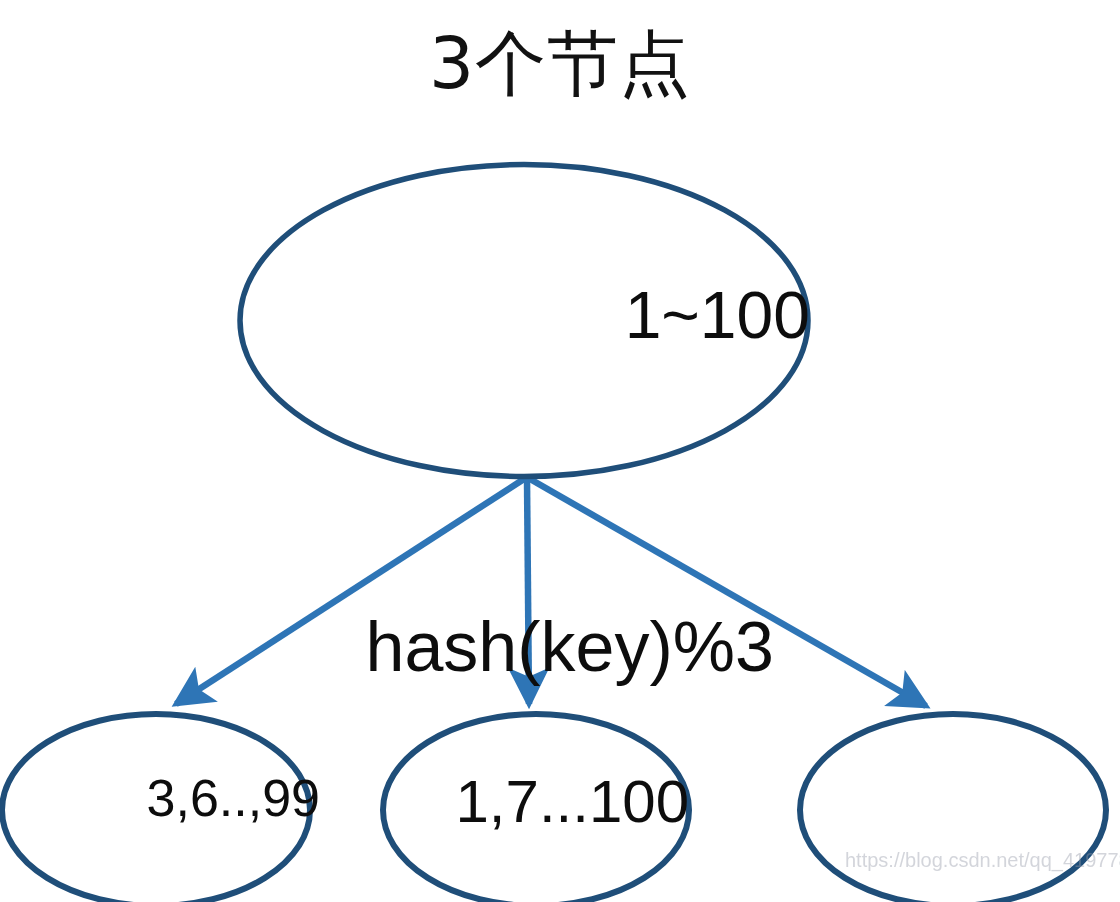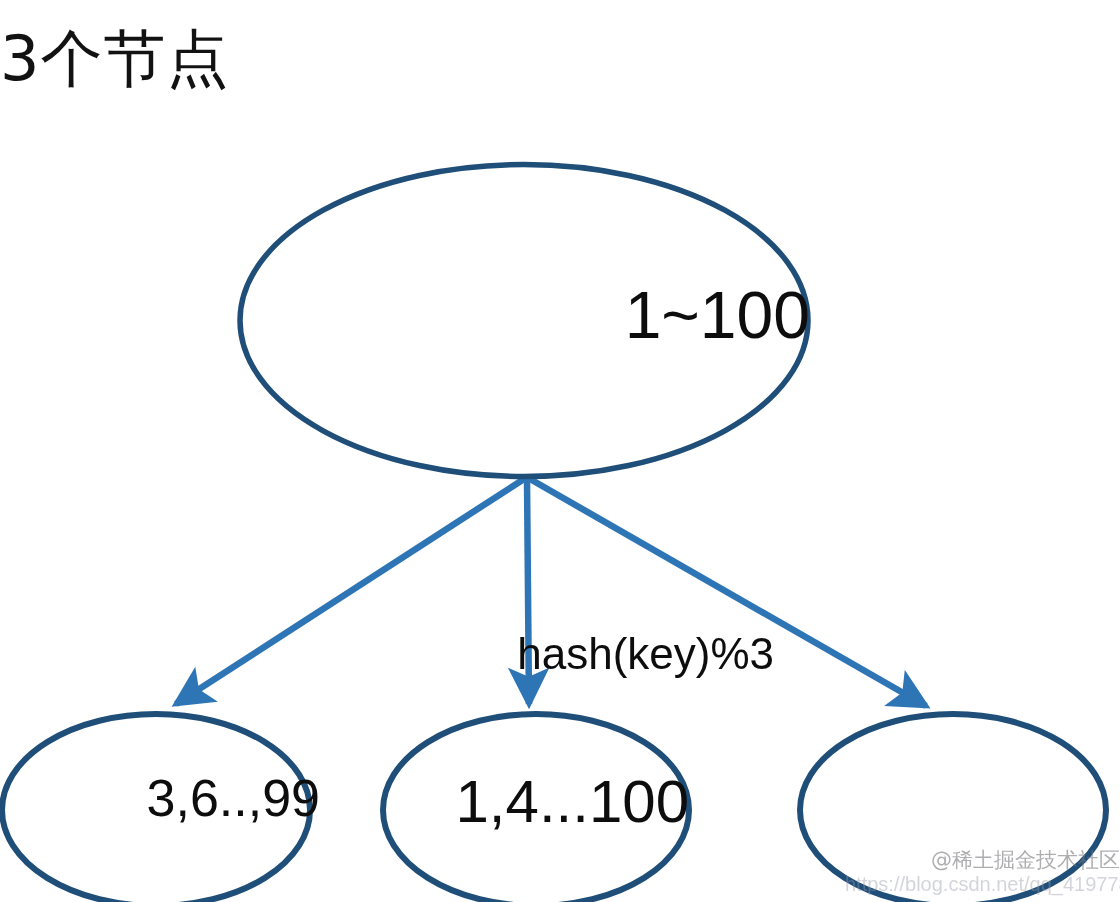--- a/index.html
+++ b/index.html
@@ -30,38 +30,38 @@
     font-family: "Liberation Sans", "DejaVu Sans", sans-serif;
     white-space: nowrap;
     text-align: right;
     line-height: 1;
   }
   #page-title {
     position: absolute;
     left: 0;
     top: 28px;
     width: 1120px;
-    text-align: left;
-    font-size: 62px;
+    text-align: center;
+    font-size: 71px;
     font-family: "DejaVu Sans", "Liberation Sans", sans-serif;
     color: #121212;
     letter-spacing: 1px;
     line-height: 1;
   }
   #root-label {
     left: 238px;
     top: 282px;
     width: 572px;
     font-size: 66px;
   }
   #edge-label {
     left: 274px;
-    top: 632px;
+    top: 612px;
     width: 500px;
-    font-size: 44px;
+    font-size: 70px;
     color: #0d0d0d;
   }
   #leaf-label-0 {
     left: 12px;
     top: 772px;
     width: 308px;
     font-size: 52px;
   }
   #leaf-label-1 {
     left: 383px;
@@ -126,21 +126,20 @@
     <ellipse cx="536" cy="810" rx="153" ry="96" fill="#ffffff" stroke="#1F4E79" stroke-width="6"></ellipse>
     <ellipse cx="953" cy="810" rx="153" ry="96" fill="#ffffff" stroke="#1F4E79" stroke-width="6"></ellipse>
   </svg>
 
   <div class="node-label" id="root-label">1~100</div>
 
   <div class="node-label" id="edge-label">hash(key)%3</div>
 
   <div class="node-label" id="leaf-label-0">3,6..,99</div>
 
-  <div class="node-label" id="leaf-label-1">1,4...100</div>
+  <div class="node-label" id="leaf-label-1">1,7...100</div>
 
 
   <div id="watermark">
-    <div id="watermark-handle">@稀土掘金技术社区</div>
     <div id="watermark-url">https://blog.csdn.net/qq_41977838</div>
   </div>
 
 </div>
 
 </body></html>

